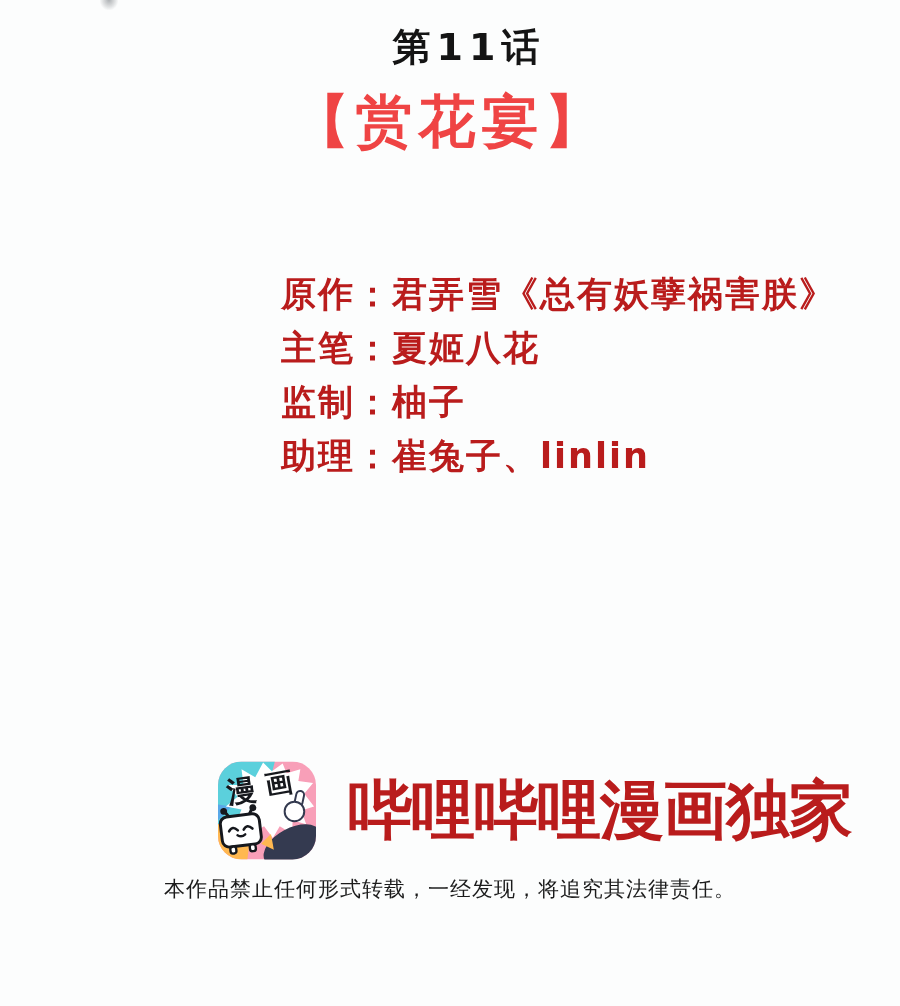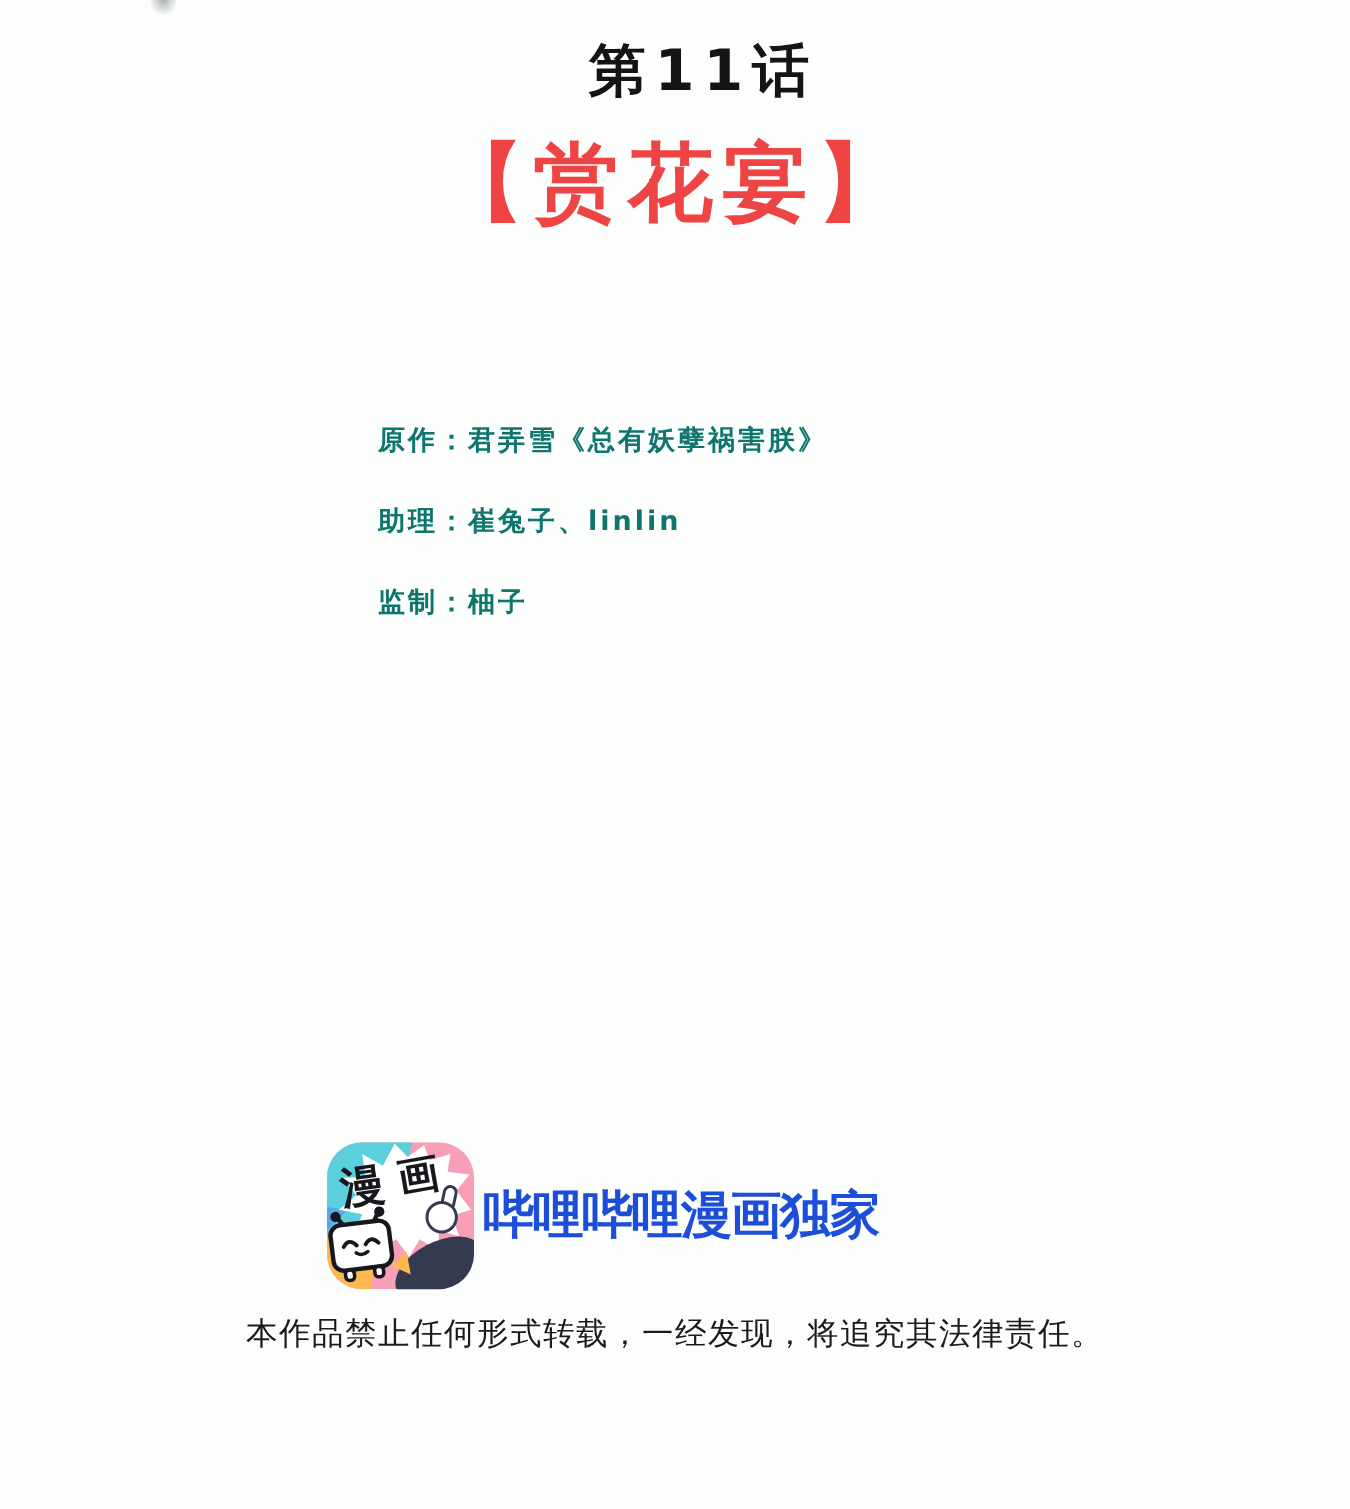--- a/index.html
+++ b/index.html
@@ -46,49 +46,50 @@
     font-weight: 700;
     letter-spacing: 6px;
     color: #ef4444;
   }
   .credits-block {
     position: absolute;
     left: 252px;
     top: 267px;
   }
   .credit-line {
-    font-size: 18px;
+    font-size: 35px;
     font-weight: 600;
     line-height: 54px;
     height: 54px;
     letter-spacing: 2px;
     white-space: nowrap;
-    color: #0f766e;
+    color: #b91c1c;
+    margin-left: 29px;
   }
   .publisher-row {
     position: absolute;
     left: 218px;
     top: 760px;
     height: 100px;
     display: flex;
     align-items: center;
   }
   .app-icon {
     width: 98px;
     height: 99px;
     flex: 0 0 auto;
   }
   .brand-text {
-    margin-left: 6px;
+    margin-left: 32px;
     font-family: "Liberation Serif", "DejaVu Serif", serif;
-    font-size: 34px;
+    font-size: 64px;
     font-weight: 700;
     letter-spacing: -1px;
     white-space: nowrap;
-    color: #1d4ed8;
+    color: #b91c1c;
   }
   .copyright-notice {
     position: absolute;
     top: 875px;
     left: 0;
     width: 100%;
     text-align: center;
     font-size: 21px;
     letter-spacing: 1px;
     color: #1b1b1b;
@@ -99,22 +100,23 @@
 <body>
 
 <div class="artifact-top"></div>
 
 <div class="chapter-number">第11话</div>
 
 <div class="chapter-title">【赏花宴】</div>
 
 <div class="credits-block">
   <div class="credit-line">原作：君弄雪《总有妖孽祸害朕》</div>
+  <div class="credit-line">主笔：夏姬八花</div>
+  <div class="credit-line">监制：柚子</div>
   <div class="credit-line">助理：崔兔子、linlin</div>
-  <div class="credit-line">监制：柚子</div>
 </div>
 
 <div class="publisher-row">
   <svg class="app-icon" viewBox="0 0 100 100" aria-hidden="true">
     <defs>
       <clipPath id="iconClip">
           <rect x="0" y="0" width="100" height="100" rx="24" ry="24"></rect>
         </clipPath>
     </defs>
     <g clip-path="url(#iconClip)">

